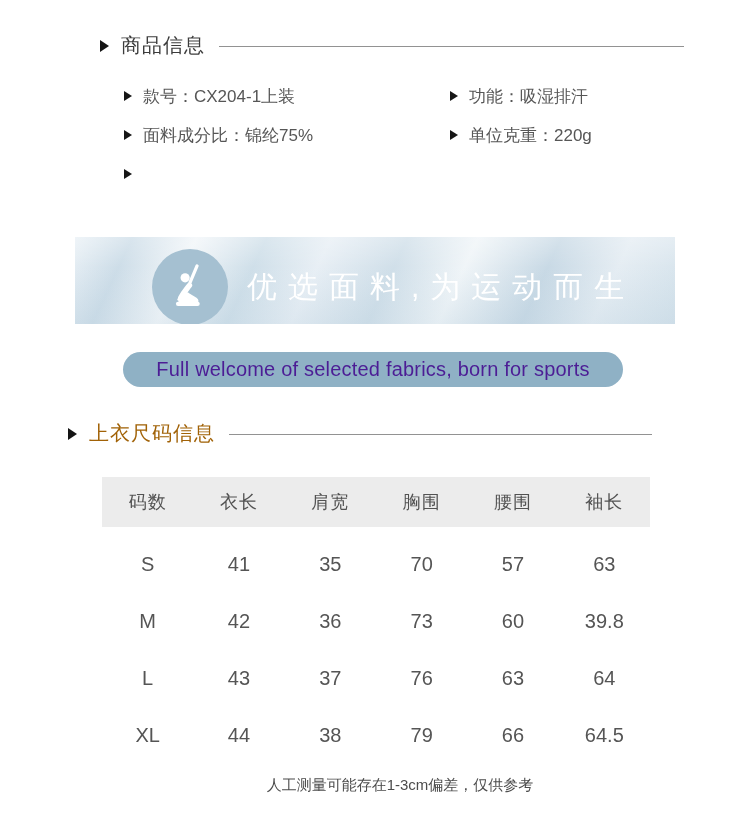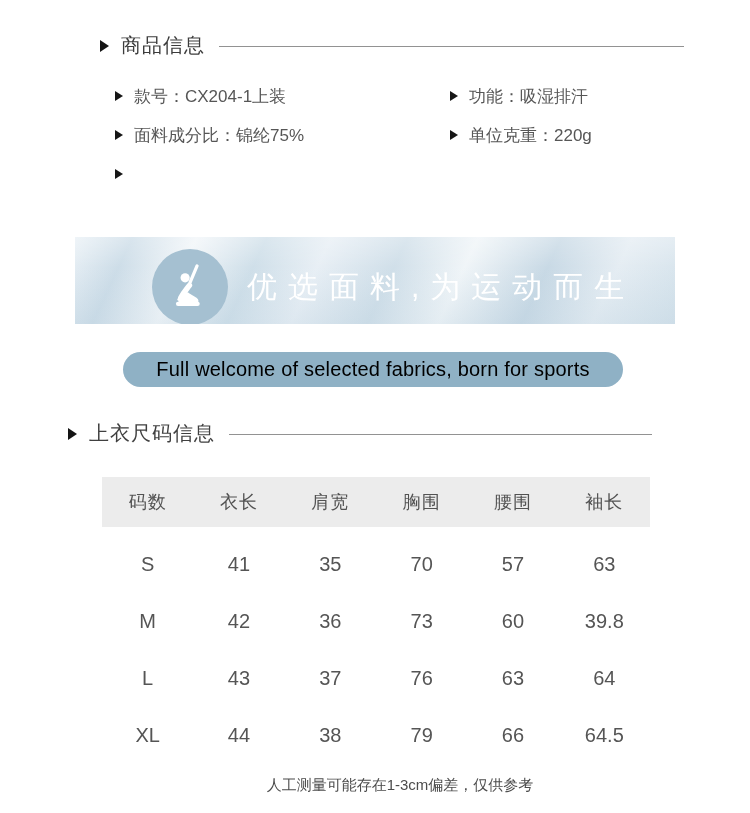--- a/index.html
+++ b/index.html
@@ -5,21 +5,21 @@
   html,body{margin:0;padding:0;background:#fff;}
   body{font-family:"Liberation Sans","DejaVu Sans",sans-serif;-webkit-font-smoothing:antialiased;}
   .page{position:relative;width:750px;height:813px;background:#ffffff;overflow:hidden;}
 
   
   .sec-header{position:absolute;display:flex;align-items:center;}
   .tri{display:inline-block;width:0;height:0;border-top:6px solid transparent;border-bottom:6px solid transparent;border-left:9px solid #141414;flex:0 0 auto;}
   .tri-sm{width:0;height:0;border-top:5px solid transparent;border-bottom:5px solid transparent;border-left:8px solid #161616;flex:0 0 auto;margin-top:5px;}
   .sec-title{font-size:20px;letter-spacing:1px;margin:0 14px 0 12px;white-space:nowrap;}
   .sec-title.dark{color:#3c3c3c;}
-  .sec-title.gray{color:#404040;}
+  .sec-title.gray{color:#a16207;}
   .rule{flex:1;height:0;border-top:1px solid #929292;margin-top:1px;}
 
   
   .info-col{position:absolute;}
   .info-item{display:flex;align-items:flex-start;margin-bottom:17px;}
   .info-item span.txt{font-size:17px;line-height:22px;color:#565656;margin-left:11px;white-space:nowrap;}
 
   
   .banner{position:absolute;left:75px;top:237px;width:600px;height:87px;overflow:hidden;
     background:
@@ -30,21 +30,21 @@
   .banner::after{content:"";position:absolute;inset:0;
     background:linear-gradient(180deg,rgba(255,255,255,0.25) 0%,rgba(255,255,255,0) 35%,rgba(173,199,216,0.18) 100%);}
   .banner-circle{position:absolute;left:77px;top:12px;width:76px;height:76px;border-radius:50%;
     background:#a5c0d1;display:flex;align-items:center;justify-content:center;z-index:2;}
   .banner-text{position:absolute;left:172px;top:0;height:100px;line-height:100px;z-index:2;
     color:#ffffff;font-size:30px;letter-spacing:11px;white-space:nowrap;}
 
   
   .pill{position:absolute;left:123px;top:352px;width:500px;height:35px;border-radius:18px;
     background:#8fb1c5;display:flex;align-items:center;justify-content:center;}
-  .pill span{color:#000000;font-size:20px;letter-spacing:0.2px;white-space:nowrap;}
+  .pill span{color:#4c1d95;font-size:20px;letter-spacing:0.2px;white-space:nowrap;}
 
   
   .size-table{position:absolute;left:102px;top:477px;width:548px;}
   .thead{height:50px;background:#ececec;display:grid;grid-template-columns:repeat(6,1fr);align-items:center;}
   .thead .th{text-align:center;font-size:18px;color:#525252;letter-spacing:1px;}
   .tbody{margin-top:9px;}
   .trow{height:57px;display:grid;grid-template-columns:repeat(6,1fr);align-items:center;}
   .trow .td{text-align:center;font-size:20px;color:#555555;}
 
   
@@ -55,21 +55,21 @@
 <body>
 
 <div class="page">
 
   <div class="sec-header" style="left:68px;top:32px;width:584px;margin-left:32px;">
     <span class="tri"></span>
     <span class="sec-title dark">商品信息</span>
     <span class="rule"></span>
   </div>
 
-  <div class="info-col" style="left:115px;top:86px;">
+  <div class="info-col" style="left:124px;top:86px;">
     <div class="info-item">
       <span class="tri-sm"></span>
       <span class="txt">款号：CX204-1上装</span>
     </div>
     <div class="info-item">
       <span class="tri-sm"></span>
       <span class="txt">面料成分比：锦纶75%</span>
     </div>
     <div class="info-item">
       <span class="tri-sm"></span>

